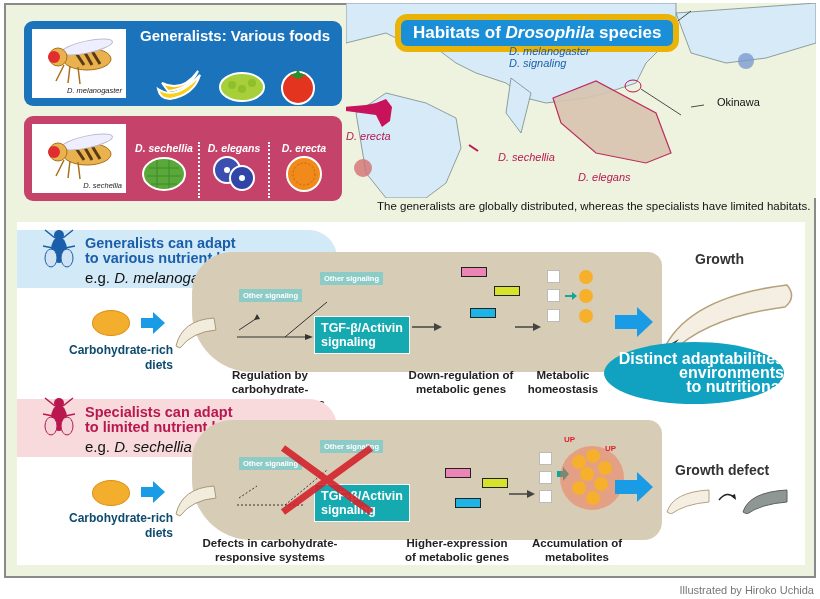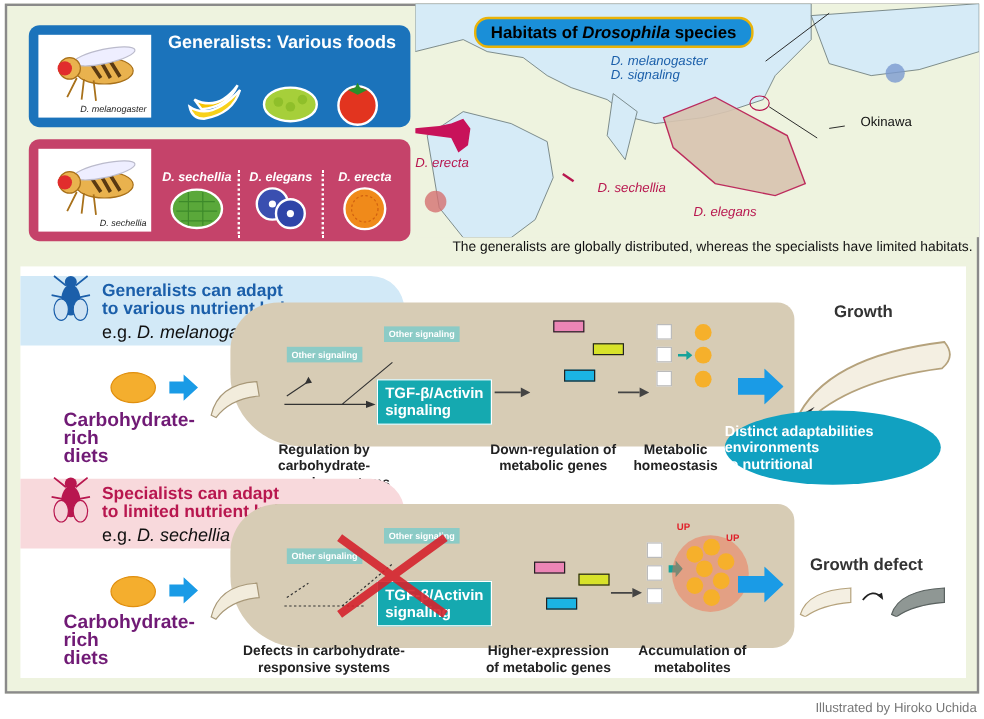--- a/index.html
+++ b/index.html
@@ -16,42 +16,42 @@
   .panel .title { position: absolute; left: 108px; right: 4px; top: 6px; text-align: center; font-weight: bold; font-size: 15px; }
   .panel .sub { position: absolute; left: 108px; right: 4px; top: 26px; text-align: center; font-weight: bold; font-style: italic; font-size: 10.5px; }
   .food-row { position: absolute; left: 130px; top: 46px; display: flex; gap: 12px; }
   .spec-cols { position: absolute; left: 106px; right: 4px; top: 26px; display: flex; }
   .spec-col { flex: 1; text-align: center; border-right: 2px dotted #fff; height: 56px; }
   .spec-col:last-child { border-right: none; }
   .spec-col .nm { font-weight: bold; font-style: italic; font-size: 10.5px; }
 
   
   .map { position: absolute; left: 346px; top: 3px; width: 470px; height: 195px; overflow: hidden; }
-  .map-title { position: absolute; left: 395px; top: 14px; background: #1a8fd8; color: #000000; font-weight: bold; font-size: 14px; padding: 3px 12px; border-radius: 12px; border: 2px solid #eab308; }
+  .map-title { position: absolute; left: 395px; top: 14px; background: #1a8fd8; color: #ffffff; font-weight: bold; font-size: 17px; padding: 3px 12px; border-radius: 12px; border: 6px solid #eab308; }
   .map-label { position: absolute; font-style: italic; font-size: 11px; }
   .blue-lbl { color: #1b5faa; }
   .red-lbl { color: #b8174f; }
   .okinawa { position: absolute; left: 717px; top: 96px; font-size: 11px; color: #111; }
   .map-caption { position: absolute; left: 377px; top: 200px; font-size: 11.5px; color: #111; }
 
   
   .lower { position: absolute; left: 17px; top: 222px; width: 788px; height: 343px; background: #ffffff; }
   .band { position: absolute; left: 0; width: 320px; height: 58px; border-radius: 0 28px 0 0; }
   .band.blue { top: 8px; background: #d2e9f7; }
   .band.pink { top: 183px; background: #f8d9dc; }
   .band-title { position: absolute; left: 68px; font-weight: bold; font-size: 14.5px; line-height: 15px; }
   .band-eg { position: absolute; left: 68px; font-size: 15px; color: #111; }
   .larva-body { position: absolute; left: 175px; width: 470px; height: 120px; background: #d7ccb5; border-radius: 40px 14px 18px 60px; }
   .diet-oval { position: absolute; width: 38px; height: 26px; background: #f4ae2e; border: 1.5px solid #e08f0f; border-radius: 50%; }
-  .diet-lbl { position: absolute; text-align: left; color: #701a75; font-weight: bold; font-size: 16px; line-height: 15px; width: 120px; }
+  .diet-lbl { position: absolute; text-align: right; color: #0c4a6e; font-weight: bold; font-size: 12px; line-height: 15px; width: 120px; }
   .tgf { position: absolute; background: #15a9b0; color: #fff; font-weight: bold; font-size: 12.5px; text-align: left; line-height: 14px; padding: 4px 6px; border: 1.5px solid #fff; width: 96px; }
   .other { position: absolute; background: #8ccbc6; color: #fff; font-weight: bold; font-size: 7.5px; padding: 2px 4px; }
   .step-lbl { position: absolute; text-align: center; font-weight: bold; font-size: 11.5px; line-height: 14px; color: #222; }
   .growth-lbl { position: absolute; font-weight: bold; font-size: 14px; color: #333; }
-  .distinct { position: absolute; left: 587px; top: 120px; width: 180px; height: 62px; background: #11a1c1; border-radius: 50%; color: #fff; font-weight: bold; font-size: 12px; text-align: left; line-height: 14px; padding-top: 10px; }
+  .distinct { position: absolute; left: 587px; top: 120px; width: 180px; height: 62px; background: #11a1c1; border-radius: 50%; color: #fff; font-weight: bold; font-size: 16px; text-align: right; line-height: 14px; padding-top: 10px; }
   .gene { position: absolute; width: 26px; height: 10px; border: 1px solid #222; }
   .gene::before { content: ""; position: absolute; left: -8px; right: -8px; top: 4px; height: 1.5px; background: #222; z-index: -1; }
   .sq { position: absolute; width: 13px; height: 13px; background: #fff; border: 1px solid #bbb; }
   .dot { position: absolute; width: 14px; height: 14px; background: #f6b02b; border-radius: 50%; }
   .up { position: absolute; color: #e0202a; font-weight: bold; font-size: 8px; }
 </style>
 </head>
 <body>
 
 <div class="frame"></div>

